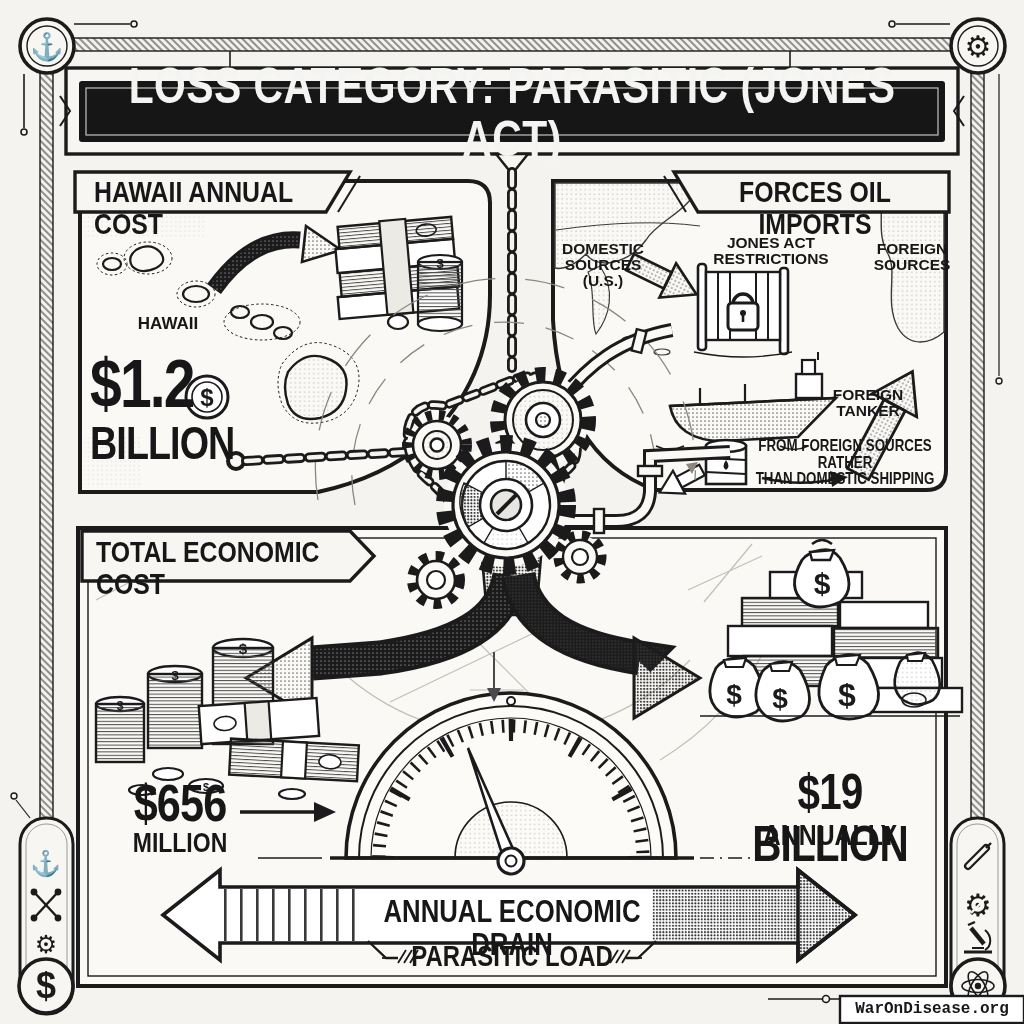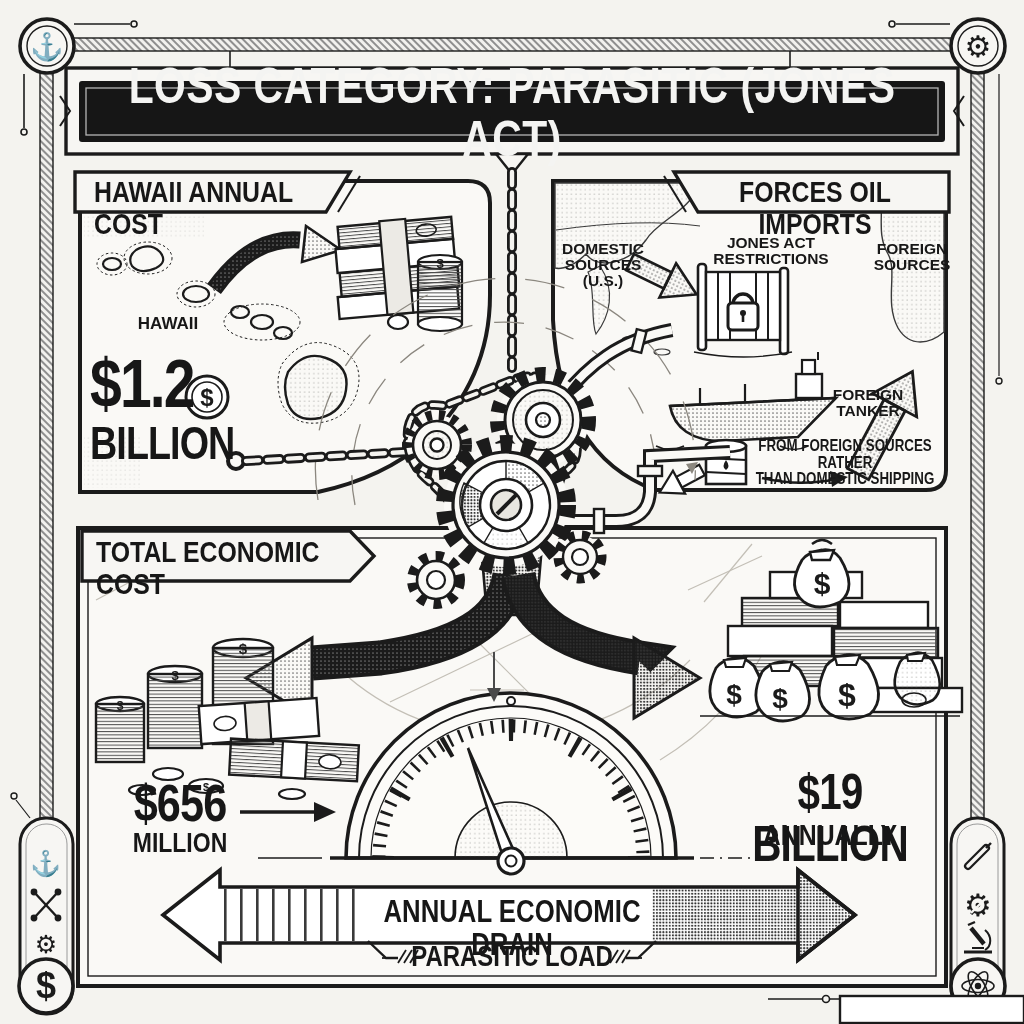--- a/index.html
+++ b/index.html
@@ -484,14 +484,15 @@
 <div class="t cond" style="left:116px;top:829px;width:128px;font-size:25px;">MILLION</div>
 
 <div class="t cond" style="left:714px;top:772px;width:232px;font-size:44px;letter-spacing:-1px;">$19 BILLION</div>
 
 <div class="t cond" style="left:714px;top:821px;width:232px;font-size:27px;">ANNUALLY</div>
 
 <div class="t cond" style="left:356px;top:899px;width:312px;font-size:28px;">ANNUAL ECONOMIC DRAIN</div>
 
 <div class="t cond" style="left:400px;top:943px;width:224px;font-size:26px;">PARASITIC LOAD</div>
 
+<div class="t mono flexc" style="left:840px;top:996px;width:184px;height:27px;font-size:16px;font-weight:600;">WarOnDisease.org</div>
 
 </div>
 
 </body></html>

